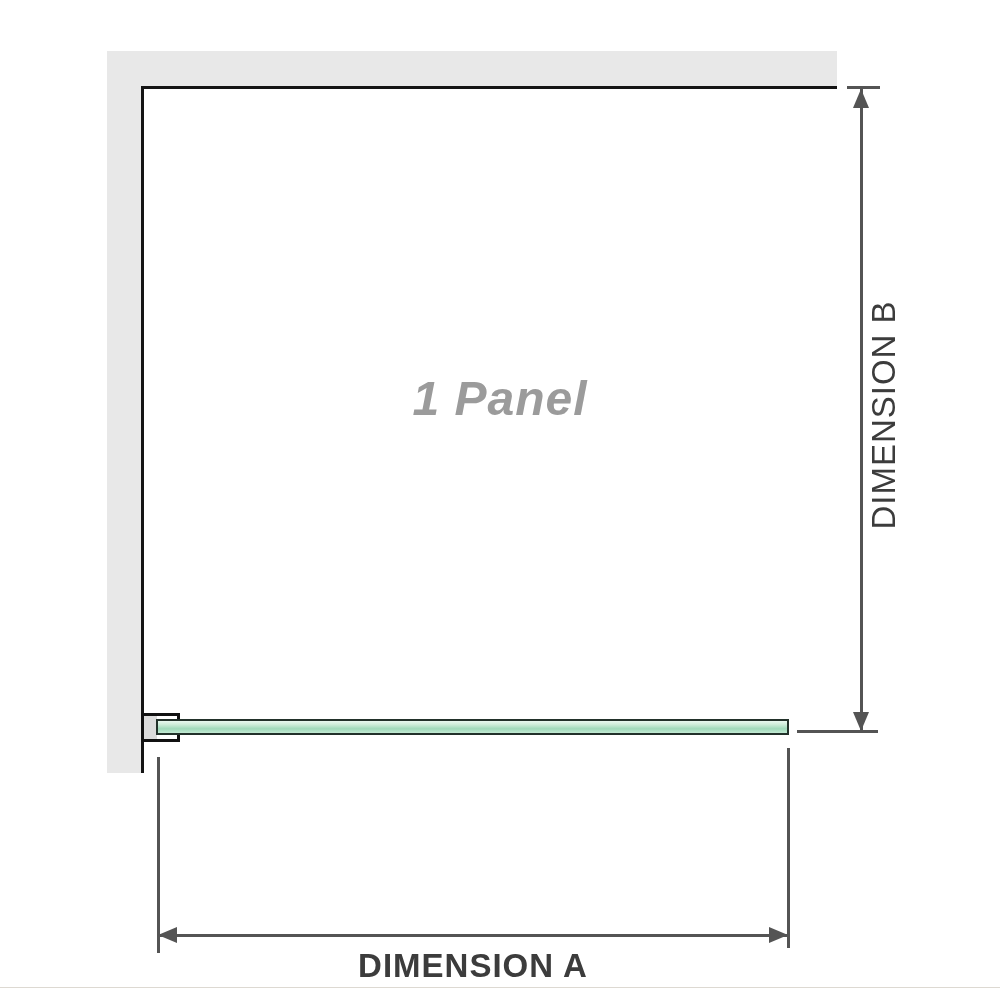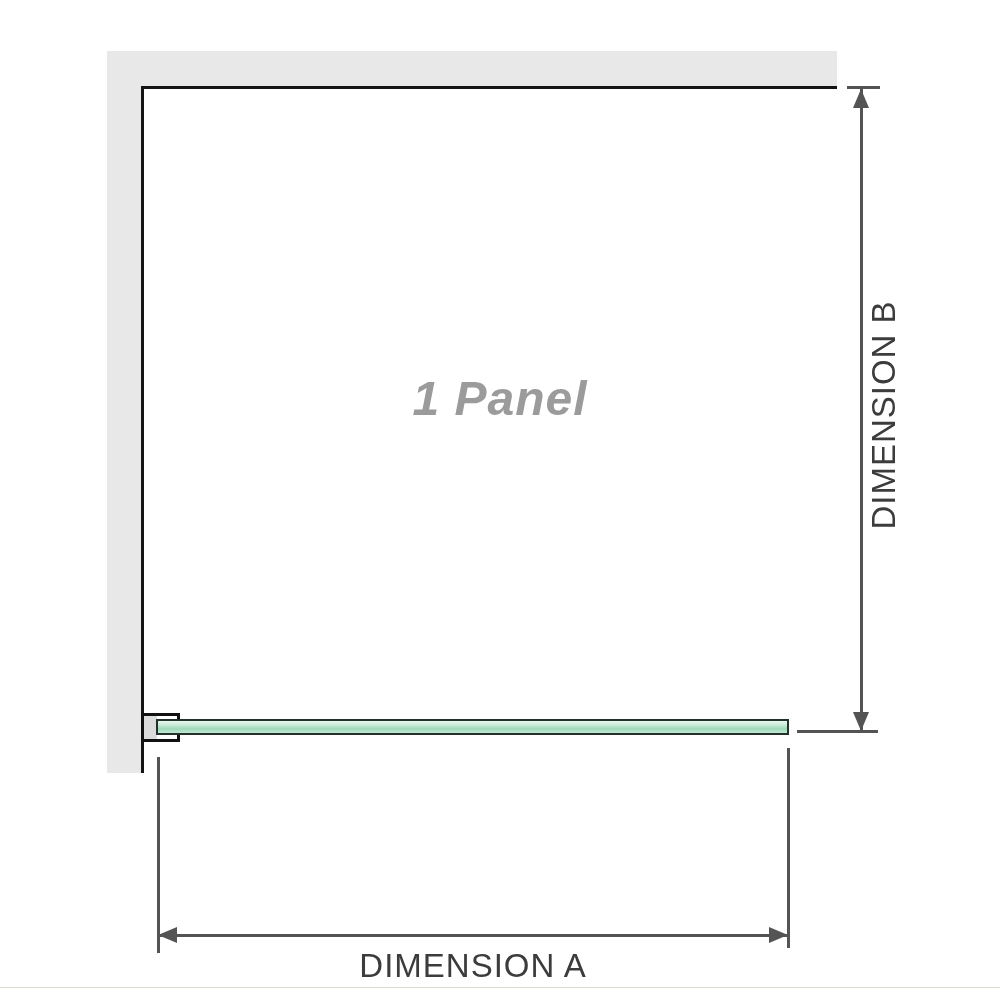--- a/index.html
+++ b/index.html
@@ -94,20 +94,21 @@
   .dim-label {
     font-size: 33px;
     font-weight: 300;
     letter-spacing: 1px;
     color: #3c3c3c;
     white-space: nowrap;
   }
   .dima-label {
     left:473px; top:966px;
     transform: translate(-50%, -50%);
+    font-weight: bold;
   }
   .dimb-label {
     left:884px; top:415px;
     transform: translate(-50%, -50%) rotate(-90deg);
   }
 
   .footer-hairline {
     left:0; top:987px; width:1000px; height:2px;
     background:#ddd9d2;
   }

